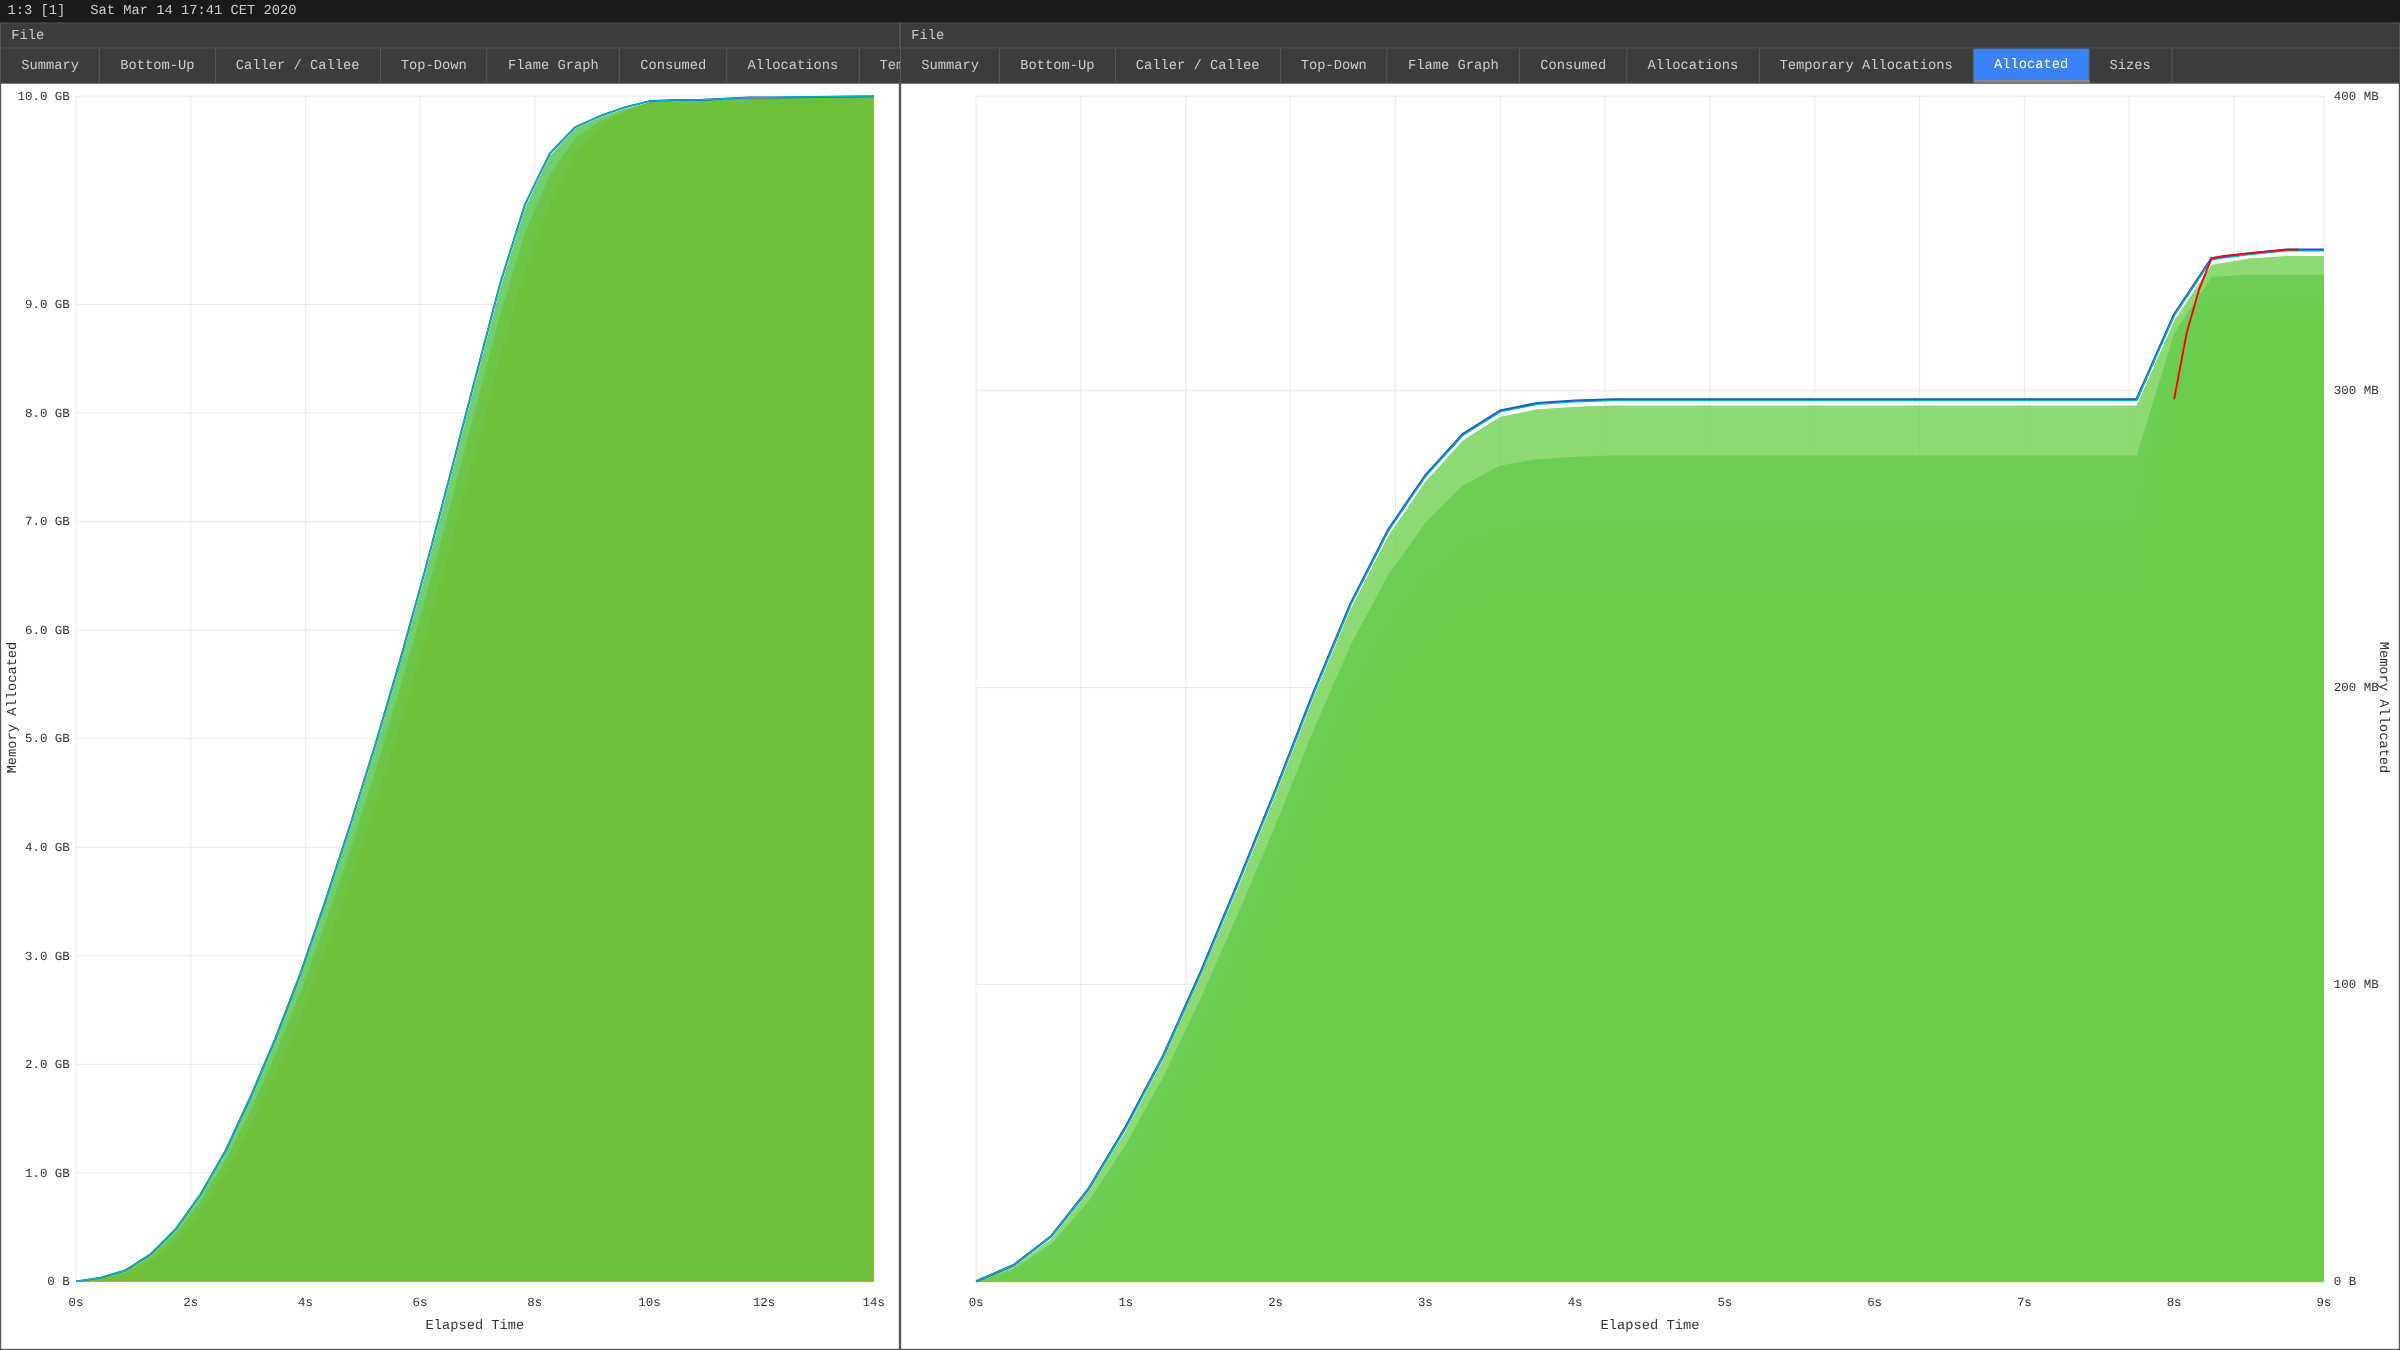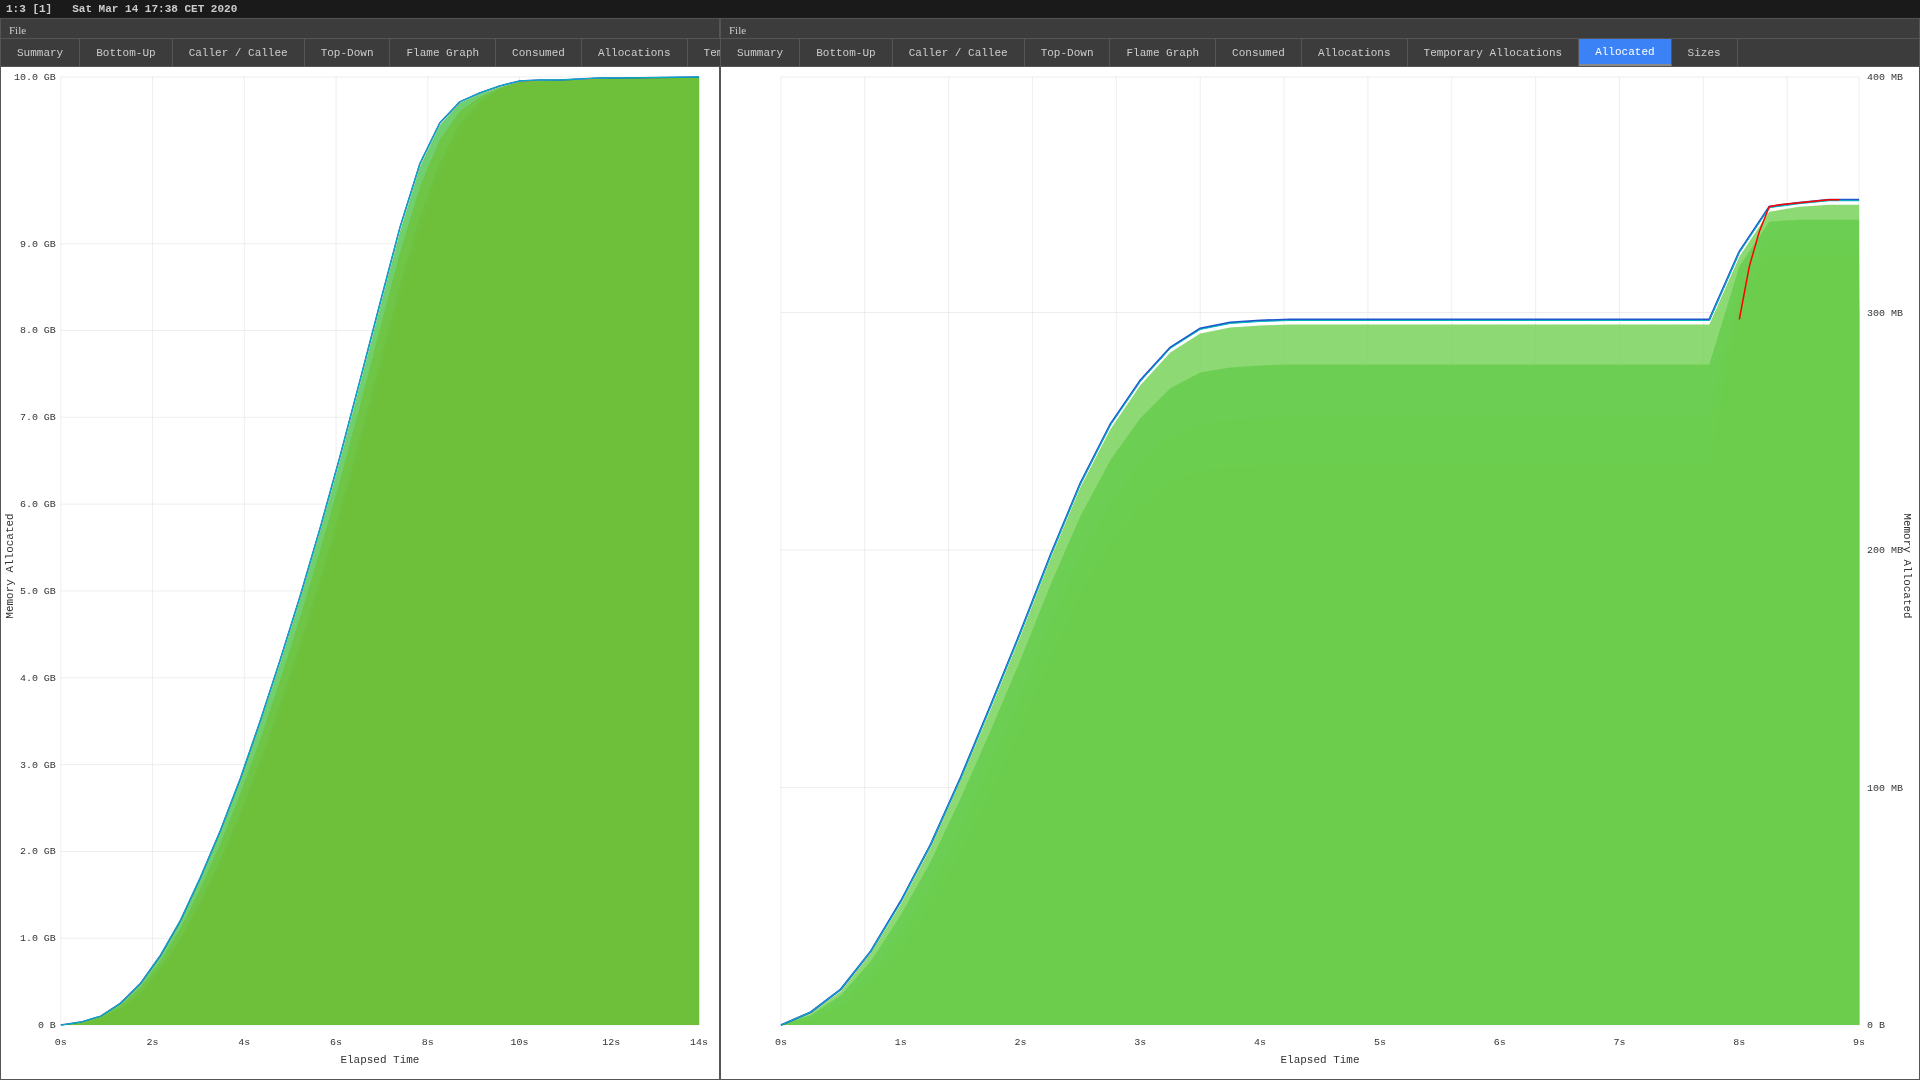--- a/index.html
+++ b/index.html
@@ -14,21 +14,20 @@
     }
     .title-bar {
       background: #1a1a1a;
       color: #ccc;
       padding: 2px 6px;
       font-size: 11px;
       display: flex;
       align-items: center;
       gap: 20px;
       height: 18px;
-      font-weight: bold;
     }
     .main-container {
       display: flex;
       width: 1920px;
       height: 1062px;
     }
     .panel {
       display: flex;
       flex-direction: column;
       border: 1px solid #555;
@@ -42,22 +41,21 @@
       height: 1062px;
     }
     .file-bar {
       background: #3c3c3c;
       padding: 2px 8px;
       font-size: 11px;
       color: #ccc;
       border-bottom: 1px solid #555;
       height: 20px;
       display: flex;
-      align-items: flex-end;
-      font-family: Liberation Serif, serif;
+      align-items: center;
     }
     .tab-bar {
       display: flex;
       background: #3c3c3c;
       border-bottom: 1px solid #555;
       height: 28px;
       align-items: stretch;
     }
     .tab {
       padding: 4px 16px;
@@ -84,21 +82,21 @@
     .chart-svg {
       width: 100%;
       height: 100%;
     }
   </style>
 </head>
 <body>
 
 <div class="title-bar">
   <span>1:3 [1]</span>
-  <span>Sat Mar 14 17:38 CET 2020</span>
+  <span>Sat Mar 14 17:41 CET 2020</span>
 </div>
 
 <div class="main-container">
 
   <div class="panel panel-left">
     <div class="file-bar">
       <span>File</span>
     </div>
     <div class="tab-bar">
       <div class="tab">Summary</div>

